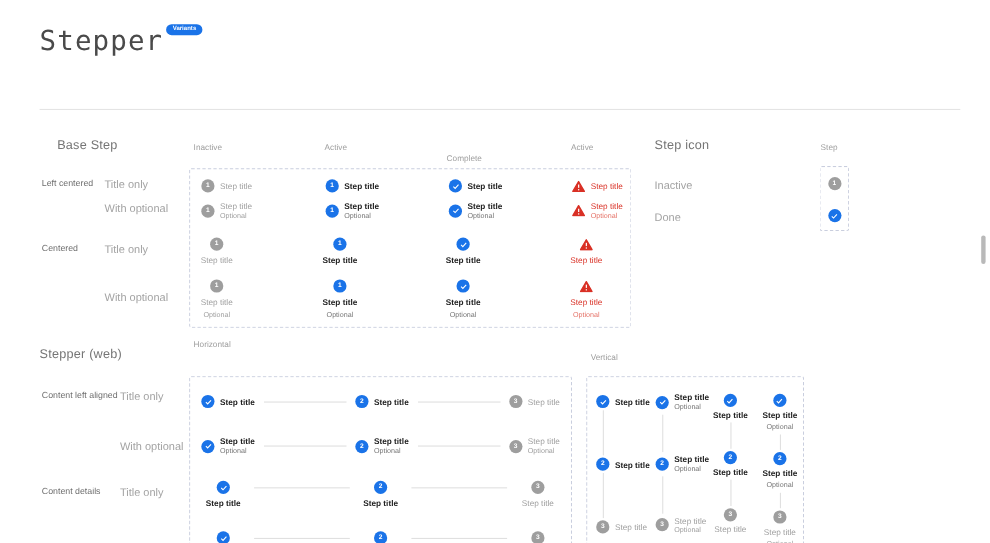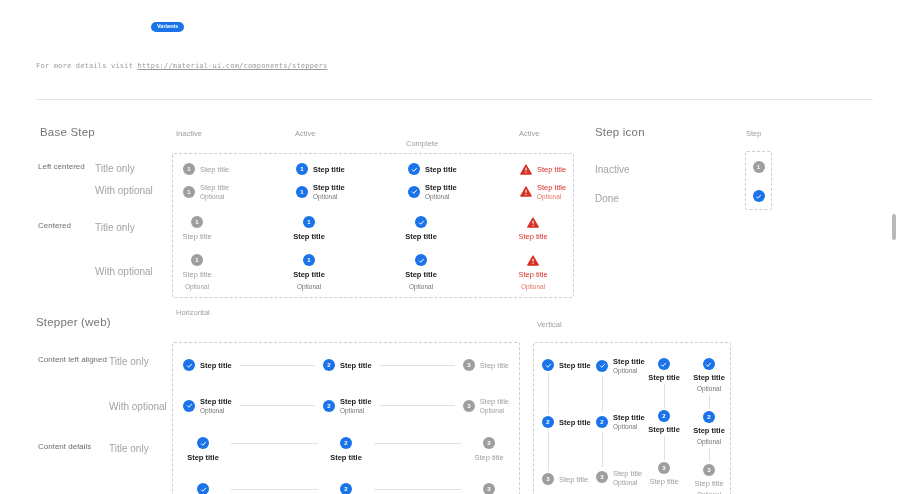--- a/index.html
+++ b/index.html
@@ -56,25 +56,25 @@
   .iconcol{display:flex;flex-direction:column;align-items:center;padding-top:9px;gap:17px;}
   
   .scrollthumb{position:absolute;left:892px;top:214px;width:4px;height:26px;background:#b9b9b9;
                border-radius:2px;}
 </style>
 </head>
 <body>
 
 <div class="page">
 
+  <h1 class="h1">Stepper</h1>
   <span class="badge">Variants</span>
-  <p class="subtitle"><span>For more details visit </span><a>https://material-ui.com/components/steppers</a></p>
   <div class="divider"></div>
 
-  <span class="h2" style="left:40px;top:126px">Base Step</span>
+  <span class="h2" style="left:52px;top:126px">Base Step</span>
   <span class="colhead" style="left:176px;top:129px">Inactive</span>
   <span class="colhead" style="left:295px;top:129px">Active</span>
   <span class="colhead" style="left:406px;top:139px">Complete</span>
   <span class="colhead" style="left:519px;top:129px">Active</span>
   <span class="rowlabel" style="left:38px;top:162px">Left centered</span>
   <span class="sublabel" style="left:95px;top:163px">Title only</span>
   <span class="sublabel" style="left:95px;top:185px">With optional</span>
   <span class="rowlabel" style="left:38px;top:221px">Centered</span>
   <span class="sublabel" style="left:95px;top:222px">Title only</span>
   <span class="sublabel" style="left:95px;top:266px">With optional</span>

